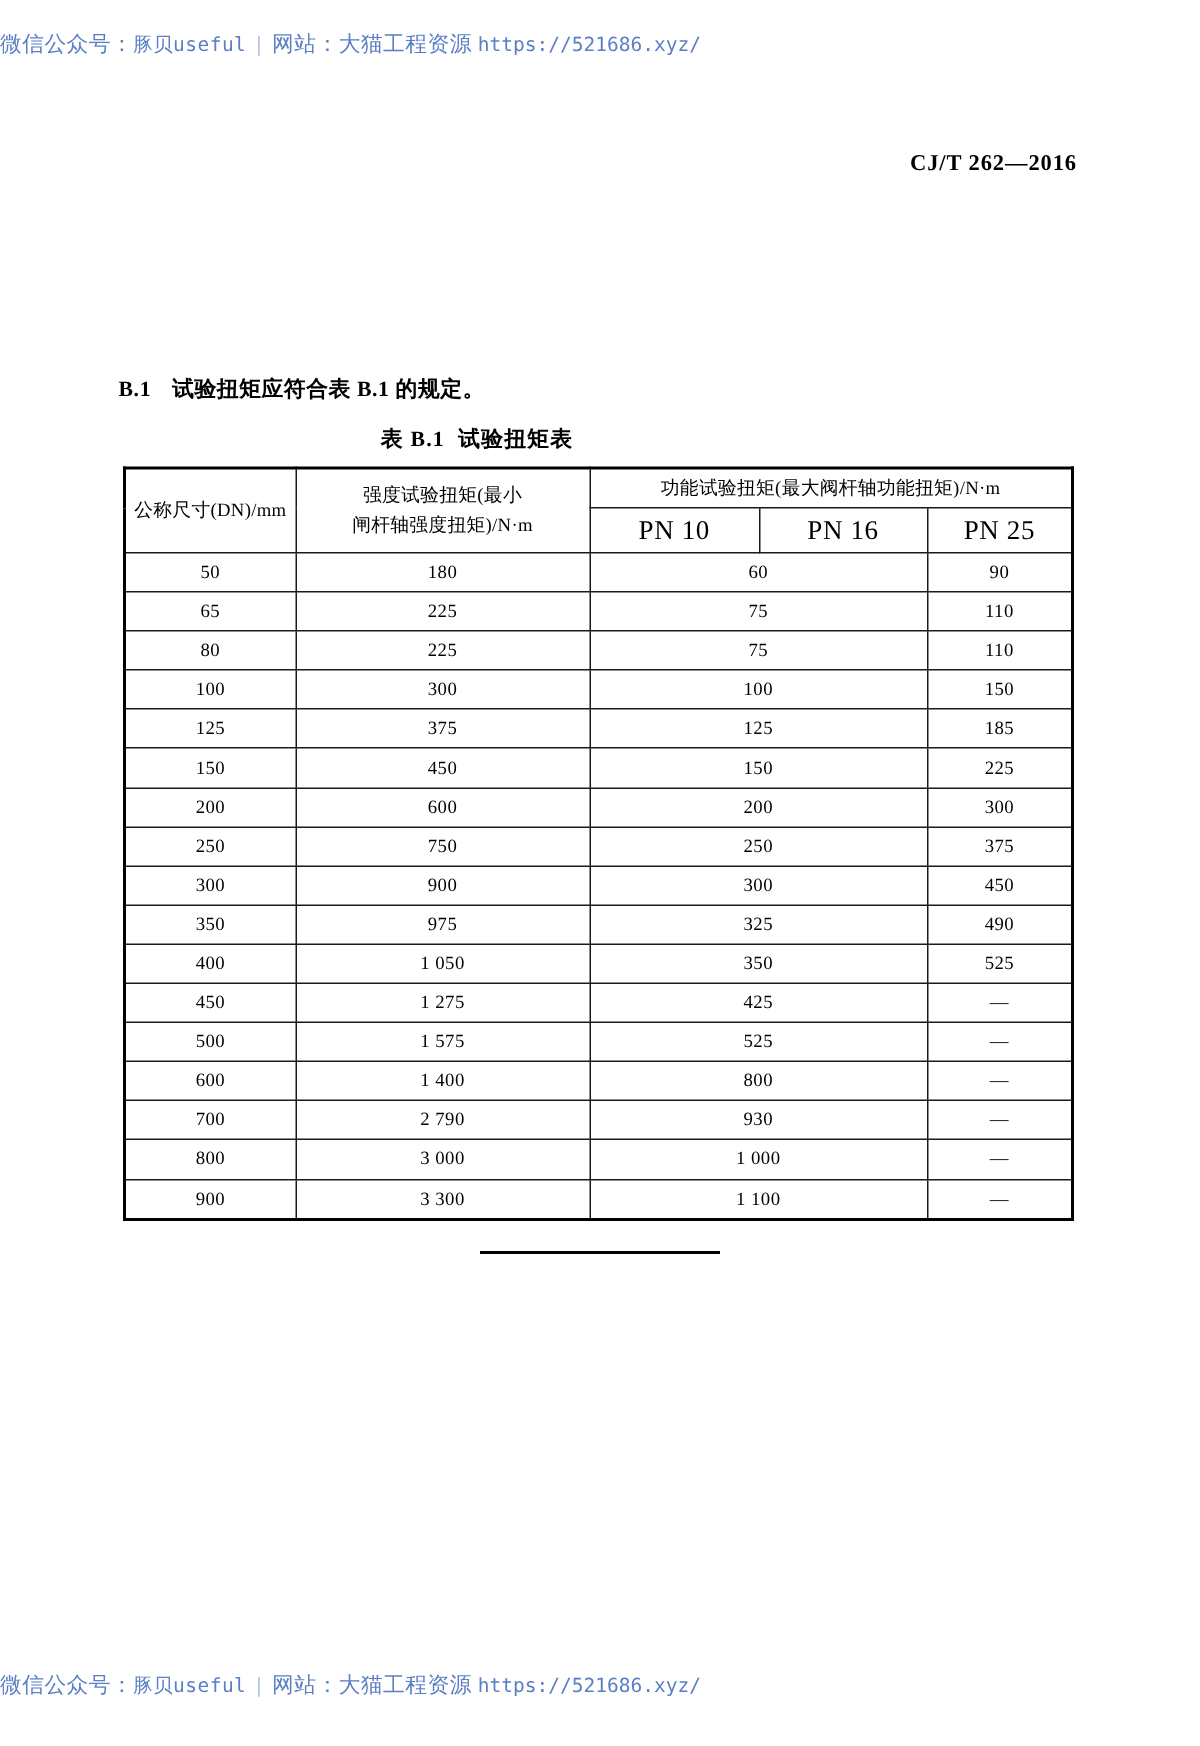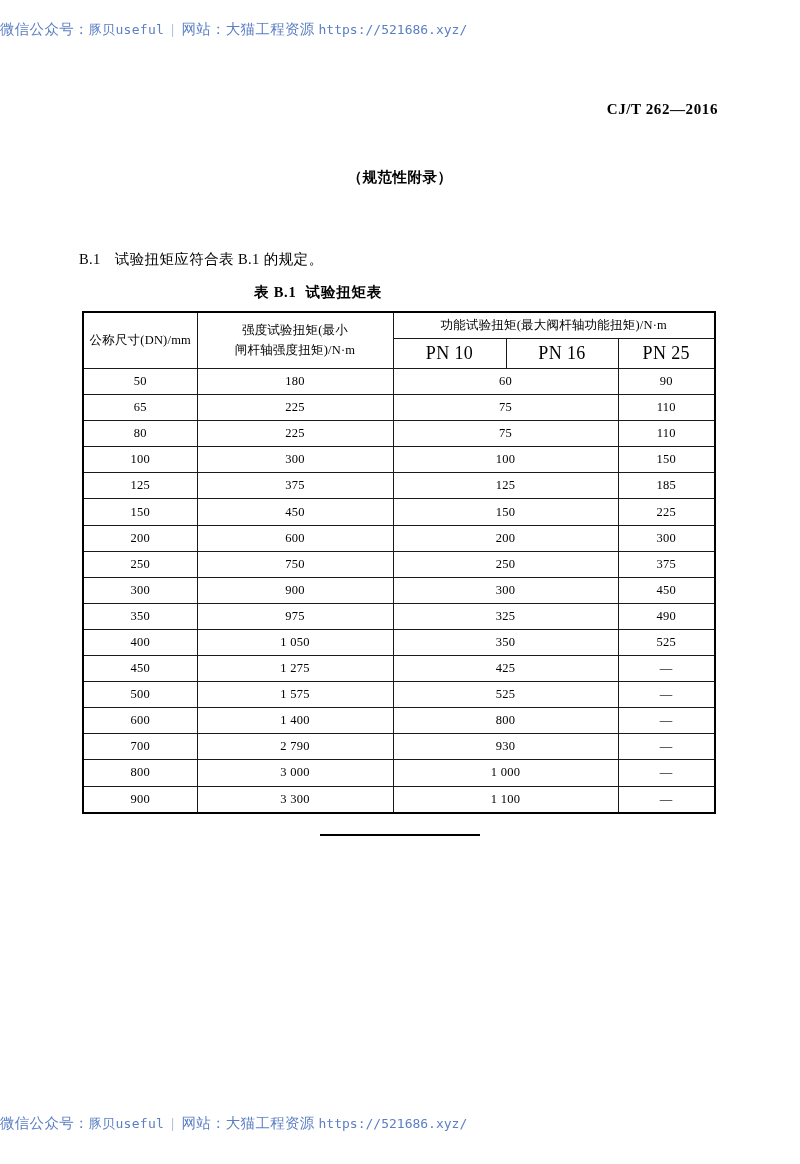--- a/index.html
+++ b/index.html
@@ -82,21 +82,21 @@
     font-size: 15px;
     letter-spacing: 7px;
   }
 
   
   .clause {
     position: absolute;
     top: 250px;
     left: 79px;
     font-size: 14.5px;
-    font-weight: normal;
+    font-weight: bold;
     letter-spacing: 0.4px;
     white-space: nowrap;
   }
   .clause .cl-num { margin-right: 14px; }
 
   
   .table-caption {
     position: absolute;
     top: 283px;
     left: 0;
@@ -183,21 +183,20 @@
 </head>
 <body>
 
 <div class="watermark watermark-top">
   <span>微信公众号：</span><span class="wm-latin">豚贝useful</span><span class="wm-sep">|</span><span>网站：</span><span>大猫工程资源</span>&nbsp;<span class="wm-url">https://521686.xyz/</span>
 </div>
 
 <div class="std-number">CJ/T 262—2016</div>
 
 <div class="appendix-head">
-  <div class="ah-line2">（规范性附录）</div>
 </div>
 
 <div class="clause">
   <span class="cl-num">B.1</span><span>试验扭矩应符合表 B.1 的规定。</span>
 </div>
 
 <div class="table-caption">
   <span>表 B.1</span><span class="tc-gap"></span><span>试验扭矩表</span>
 </div>
 

